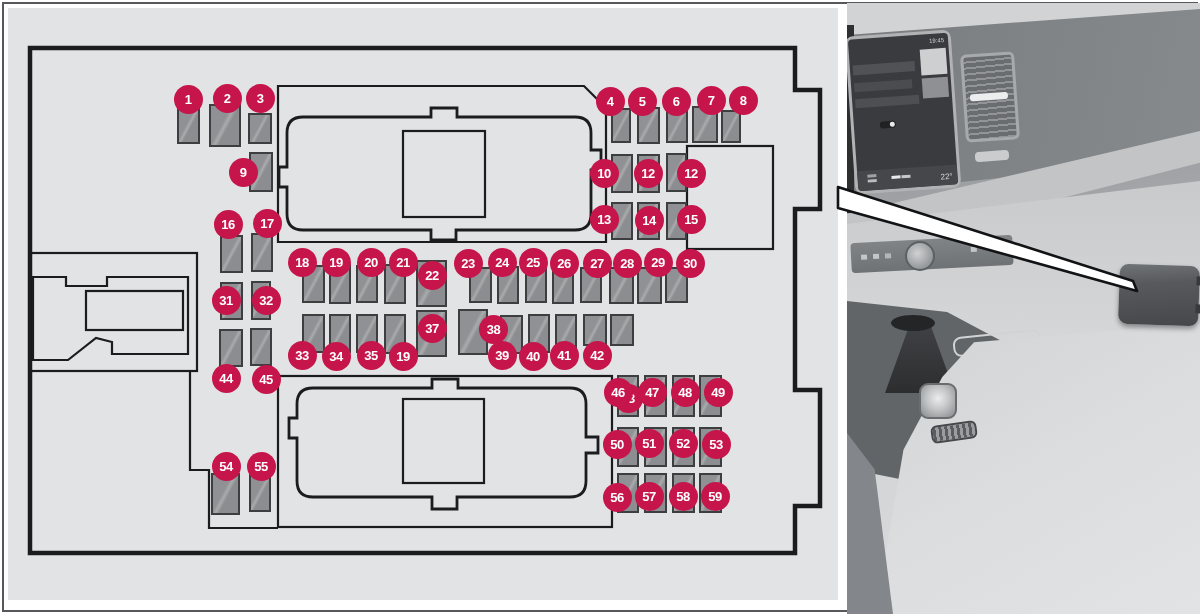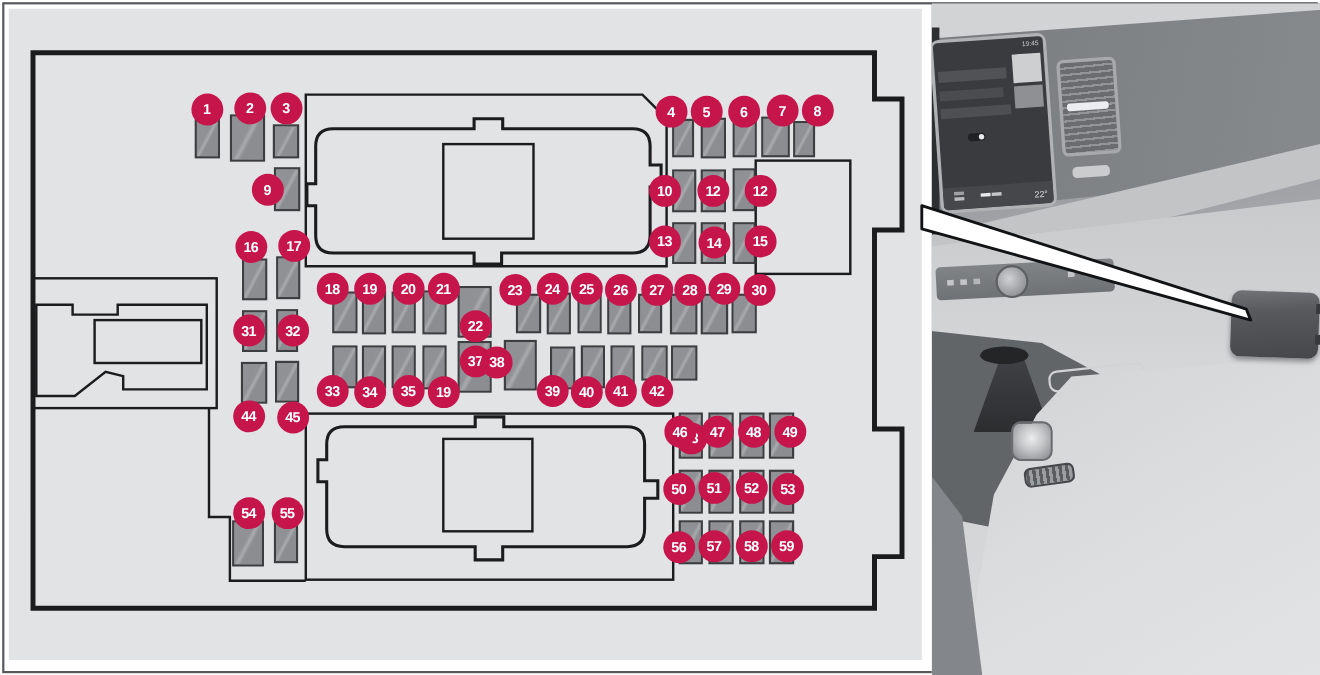--- a/index.html
+++ b/index.html
@@ -180,37 +180,37 @@
       <div class="callout" style="left: 676.5px; top: 158.5px;">12</div>
       <div class="callout" style="left: 589.5px; top: 204.5px;">13</div>
       <div class="callout" style="left: 634.5px; top: 205.5px;">14</div>
       <div class="callout" style="left: 676.5px; top: 204.5px;">15</div>
       <div class="callout" style="left: 213.5px; top: 209.5px;">16</div>
       <div class="callout" style="left: 252.5px; top: 208.5px;">17</div>
       <div class="callout" style="left: 287.5px; top: 247.5px; text-align: center;">18</div>
       <div class="callout" style="left: 321.5px; top: 247.5px;">19</div>
       <div class="callout" style="left: 356.5px; top: 247.5px;">20</div>
       <div class="callout" style="left: 388.5px; top: 247.5px;">21</div>
-      <div class="callout" style="left: 417.5px; top: 282px;">22</div>
+      <div class="callout" style="left: 417.5px; top: 261px;">22</div>
       <div class="callout" style="left: 453.5px; top: 248.5px;">23</div>
       <div class="callout" style="left: 487.5px; top: 247.5px;">24</div>
       <div class="callout" style="left: 518.5px; top: 247.5px;">25</div>
       <div class="callout" style="left: 549.5px; top: 248.5px;">26</div>
       <div class="callout" style="left: 582.5px; top: 248.5px;">27</div>
       <div class="callout" style="left: 612.5px; top: 248.5px;">28</div>
       <div class="callout" style="left: 643.5px; top: 247.5px;">29</div>
       <div class="callout" style="left: 675.5px; top: 248.5px;">30</div>
       <div class="callout" style="left: 211.5px; top: 285.5px;">31</div>
       <div class="callout" style="left: 251.5px; top: 285.5px;">32</div>
       <div class="callout" style="left: 287.5px; top: 340.5px;">33</div>
       <div class="callout" style="left: 321.5px; top: 341.5px;">34</div>
       <div class="callout" style="left: 356.5px; top: 340.5px;">35</div>
       <div class="callout" style="left: 388.5px; top: 341.5px;">19</div>
       <div class="callout" style="left: 417.5px; top: 313.5px;">37</div>
-      <div class="callout" style="left: 437px; top: 314.5px;">38</div>
+      <div class="callout" style="left: 479px; top: 314.5px;">38</div>
       <div class="callout" style="left: 487.5px; top: 340.5px;">39</div>
       <div class="callout" style="left: 518.5px; top: 341.5px;">40</div>
       <div class="callout" style="left: 549.5px; top: 340.5px;">41</div>
       <div class="callout" style="left: 582.5px; top: 340.5px;">42</div>
       <div class="callout" style="left: 613.5px; top: 339.5px; margin-top: 44px;">43</div>
       <div class="callout" style="left: 211.5px; top: 363.5px;">44</div>
       <div class="callout" style="left: 251.5px; top: 364.5px;">45</div>
       <div class="callout" style="left: 603.5px; top: 377.5px;">46</div>
       <div class="callout" style="left: 637.5px; top: 377.5px;">47</div>
       <div class="callout" style="left: 670.5px; top: 377.5px;">48</div>

